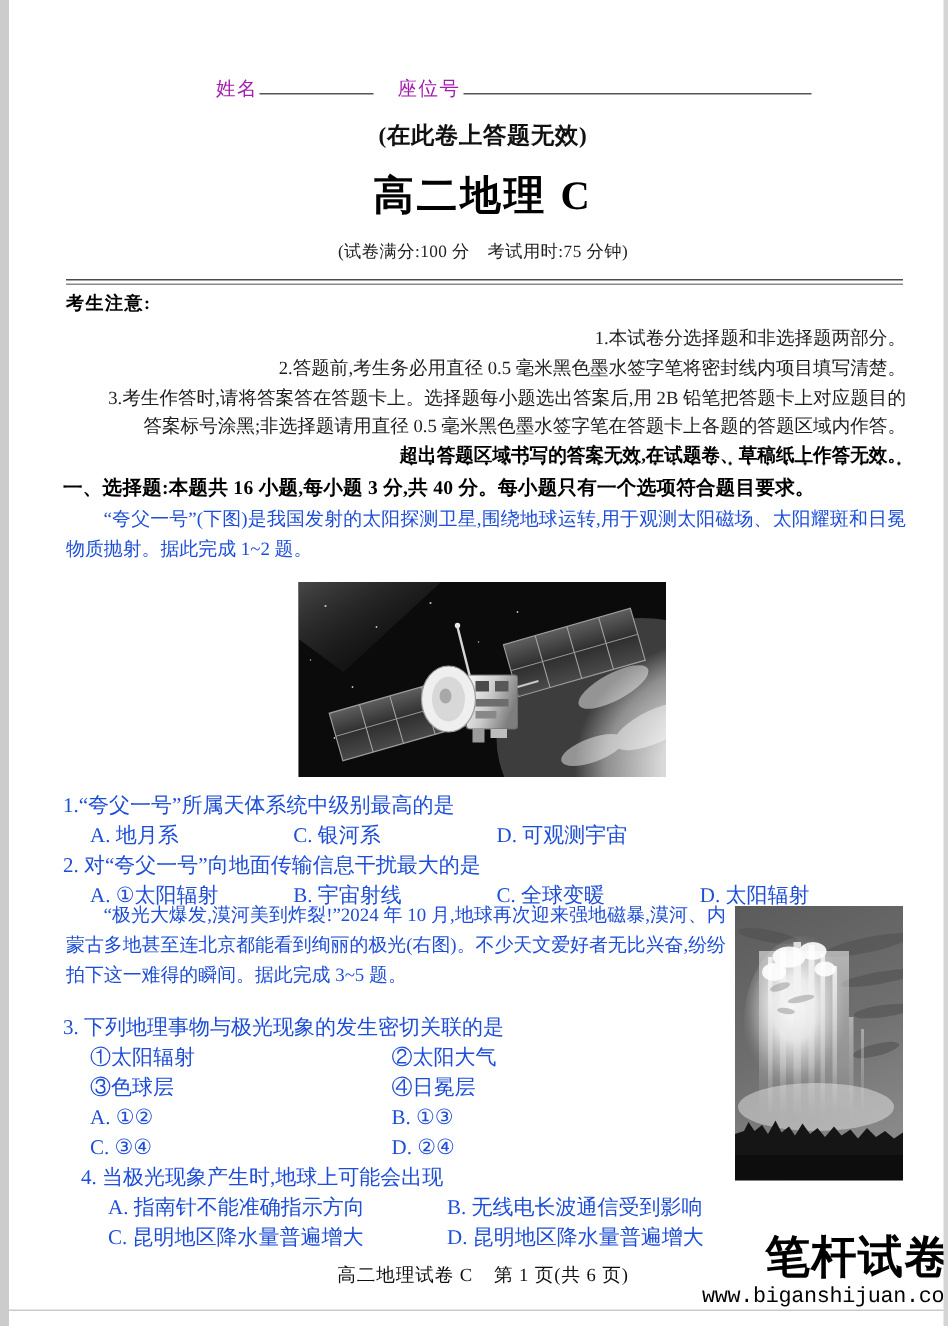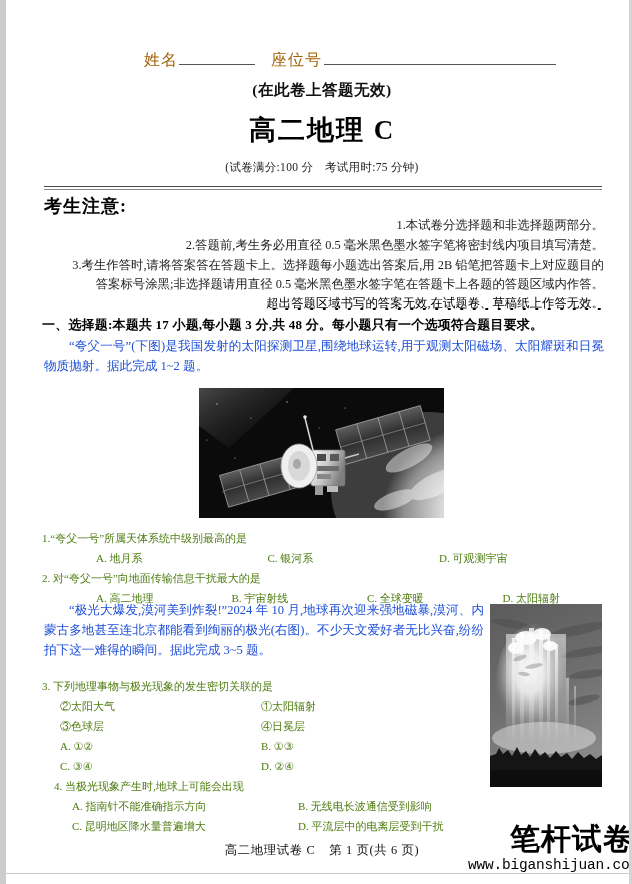--- a/index.html
+++ b/index.html
@@ -29,22 +29,22 @@
 
   
   .id-line {
     position: absolute;
     left: 138px;
     top: 50px;
     width: 420px;
     height: 22px;
     display: flex;
     align-items: baseline;
-    font-size: 16px;
-    color: #a16207;
+    font-size: 13px;
+    color: #a21caf;
   }
   .id-label { white-space: nowrap; letter-spacing: 1px; }
   .rule-short {
     display: inline-block;
     width: 76px;
     border-bottom: 1px solid #555;
     height: 12px;
     margin: 0 16px 0 1px;
   }
   .rule-long {
@@ -93,21 +93,21 @@
     border-top: 1.6px solid #4a4a4a;
     border-bottom: 0.8px solid #8a8a8a;
     height: 2px;
   }
 
   
   .notice-title {
     position: absolute;
     left: 38px;
     top: 194px;
-    font-size: 18px;
+    font-size: 12px;
     font-weight: bold;
     letter-spacing: 1px;
     color: #000;
   }
   .notice-list {
     position: absolute;
     left: 64px;
     top: 216px;
     width: 534px;
     font-size: 12.4px;
@@ -115,21 +115,21 @@
     color: #1c1c1c;
     text-align: right;
   }
   .notice-item {
     text-indent: 0;
     padding-left: 14px;
     margin-bottom: 1px;
   }
   .notice-item > .num { margin-left: -14px; }
   .emph-dot {
-    font-weight: normal;
+    font-weight: bold;
     color: #000;
     border-bottom: none;
     background-image: radial-gradient(circle, #000 1.1px, rgba(0,0,0,0) 1.2px);
     background-size: 12.5px 12.5px;
     background-position: bottom 0px left 2px;
     background-repeat: repeat-x;
     padding-bottom: 5px;
   }
 
   
@@ -160,32 +160,32 @@
   .para.p2 {
     left: 38px;
     top: 600px;
     width: 440px;
     text-indent: 25px;
   }
 
   
   .q {
     position: absolute;
-    font-size: 11px;
-    color: #4d7c0f;
+    font-size: 14px;
+    color: #1d4ed8;
     line-height: 20px;
   }
   .q-stem { white-space: nowrap; }
   .opts-4 {
     display: flex;
     width: 560px;
     padding-left: 18px;
     box-sizing: border-box;
   }
-  .opts-4 > div { width: 25%; white-space: nowrap; margin-left: 36px; }
+  .opts-4 > div { width: 25%; white-space: nowrap; }
   .opts-2 {
     display: flex;
     width: 470px;
     padding-left: 18px;
     box-sizing: border-box;
   }
   .opts-2 > div { width: 50%; white-space: nowrap; }
   .opts-2n {
     display: flex;
     width: 420px;
@@ -280,21 +280,21 @@
         <span class="num">1.</span><span>本试卷分选择题和非选择题两部分。</span>
       </div>
       <div class="notice-item">
         <span class="num">2.</span><span>答题前,考生务必用直径 0.5 毫米黑色墨水签字笔将密封线内项目填写清楚。</span>
       </div>
       <div class="notice-item">
         <span class="num">3.</span><span>考生作答时,请将答案答在答题卡上。选择题每小题选出答案后,用 2B 铅笔把答题卡上对应题目的答案标号涂黑;非选择题请用直径 0.5 毫米黑色墨水签字笔在答题卡上各题的答题区域内作答。</span><span class="emph-dot">超出答题区域书写的答案无效,在试题卷、草稿纸上作答无效。</span>
       </div>
     </div>
 
-    <div class="section-head">一、选择题:本题共 17 小题,每小题 3 分,共 48 分。每小题只有一个选项符合题目要求。</div>
+    <div class="section-head">一、选择题:本题共 16 小题,每小题 3 分,共 40 分。每小题只有一个选项符合题目要求。</div>
 
     <div class="para p1">“夸父一号”(下图)是我国发射的太阳探测卫星,围绕地球运转,用于观测太阳磁场、太阳耀斑和日冕物质抛射。据此完成 1~2 题。</div>
 
     <div class="fig-sat">
       <svg width="245" height="130" viewBox="0 0 245 130">
         <defs>
           <radialGradient id="earthGrad" cx="0.82" cy="0.62" r="0.55">
             <stop offset="0%" stop-color="#ffffff"></stop>
             <stop offset="45%" stop-color="#d8d8d8"></stop>
             <stop offset="80%" stop-color="#8f8f8f"></stop>
@@ -382,21 +382,21 @@
       <div class="opts-4">
         <div>A. 地月系</div>
         <div>C. 银河系</div>
         <div>D. 可观测宇宙</div>
       </div>
     </div>
 
     <div class="q" style="left:36px; top:568px;">
       <div class="q-stem">2. 对“夸父一号”向地面传输信息干扰最大的是</div>
       <div class="opts-4">
-        <div>A. 高二地理</div>
+        <div>A. ①太阳辐射</div>
         <div>B. 宇宙射线</div>
         <div>C. 全球变暖</div>
         <div>D. 太阳辐射</div>
       </div>
     </div>
 
     <div class="para p2">“极光大爆发,漠河美到炸裂!”2024 年 10 月,地球再次迎来强地磁暴,漠河、内蒙古多地甚至连北京都能看到绚丽的极光(右图)。不少天文爱好者无比兴奋,纷纷拍下这一难得的瞬间。据此完成 3~5 题。</div>
 
     <div class="fig-aurora">
       <svg width="112" height="183" viewBox="0 0 112 183">
@@ -461,22 +461,22 @@
         <path d="M0,183 L0,152 L6,150 L9,144 L13,150 L18,146 L22,152 L27,143 L31,151
                  L36,147 L40,153 L45,145 L50,152 L55,148 L60,154 L66,147 L71,153
                  L77,149 L82,155 L88,148 L94,154 L100,150 L106,155 L112,151 L112,183 Z" fill="#151515"></path>
         <rect x="0" y="166" width="112" height="17" fill="#0d0d0d"></rect>
       </svg>
     </div>
 
     <div class="q" style="left:36px; top:676px;">
       <div class="q-stem">3. 下列地理事物与极光现象的发生密切关联的是</div>
       <div class="opts-2n">
+        <div>①太阳辐射</div>
         <div>②太阳大气</div>
-        <div>①太阳辐射</div>
       </div>
       <div class="opts-2n">
         <div>③色球层</div>
         <div>④日冕层</div>
       </div>
       <div class="opts-2n">
         <div>A. ①②</div>
         <div>B. ①③</div>
       </div>
       <div class="opts-2n">
@@ -486,21 +486,21 @@
     </div>
 
     <div class="q" style="left:48px; top:776px;">
       <div class="q-stem">4. 当极光现象产生时,地球上可能会出现</div>
       <div class="opts-2">
         <div>A. 指南针不能准确指示方向</div>
         <div>B. 无线电长波通信受到影响</div>
       </div>
       <div class="opts-2">
         <div>C. 昆明地区降水量普遍增大</div>
-        <div>D. 平流层中的电离层受到干扰</div>
+        <div>D. 昆明地区降水量普遍增大</div>
       </div>
     </div>
 
     <div class="footer">
       <span>高二地理试卷 C</span><span class="gap"></span><span>第 1 页(共 6 页)</span>
     </div>
     <div class="foot-rule"></div>
 
     <div class="watermark">
       <div class="wm-cn">笔杆试卷</div>

